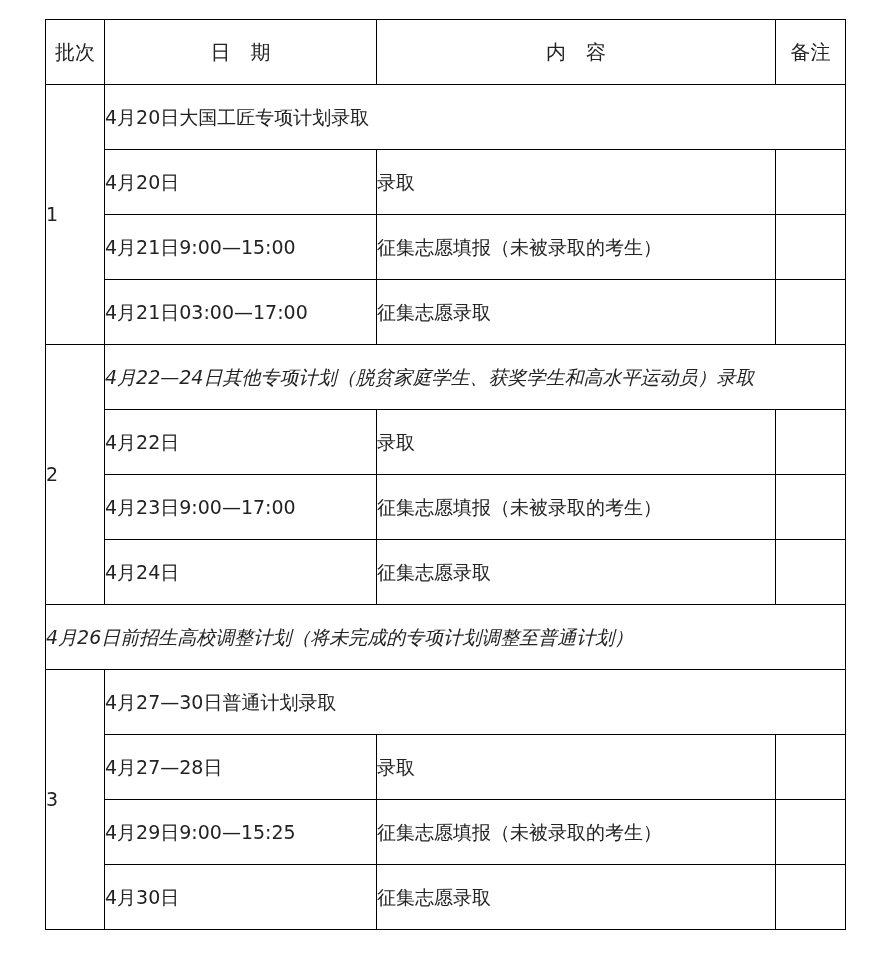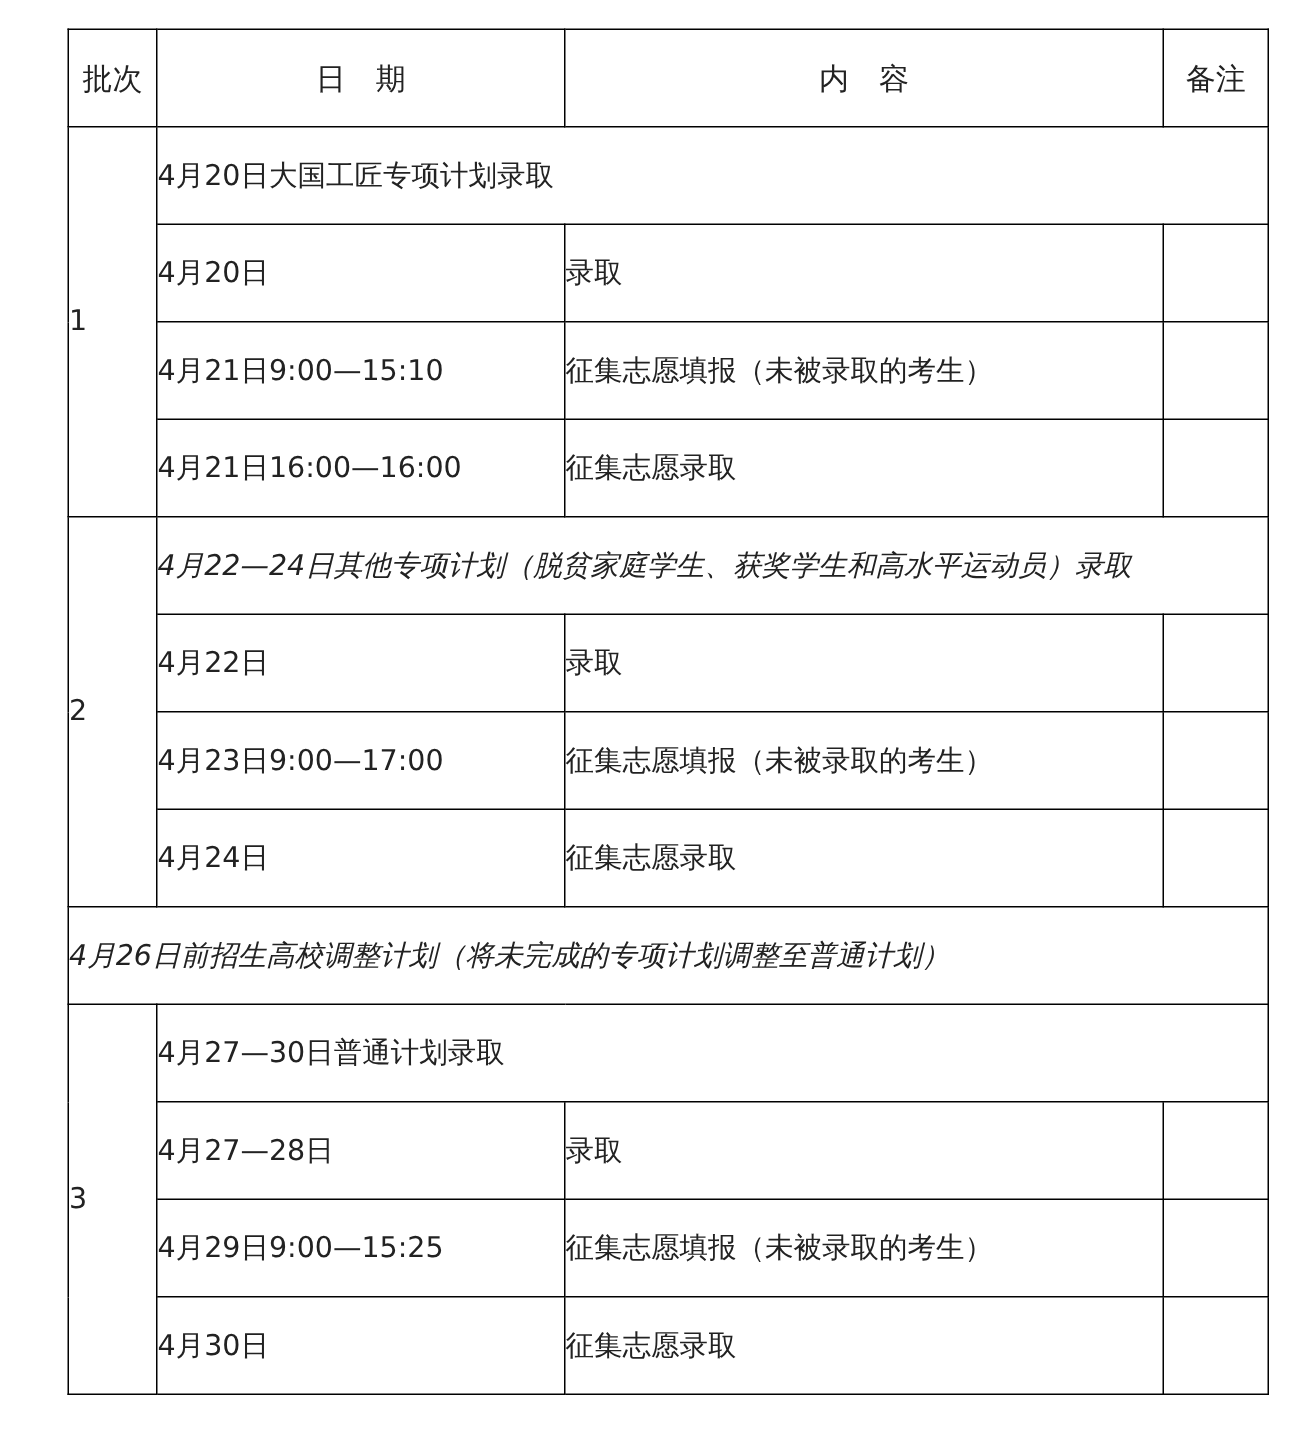--- a/index.html
+++ b/index.html
@@ -69,26 +69,26 @@
     <tr>
       <td rowspan="4" class="batch-num">1</td>
       <td colspan="3">4月20日大国工匠专项计划录取</td>
     </tr>
     <tr>
       <td>4月20日</td>
       <td>录取</td>
       <td></td>
     </tr>
     <tr>
-      <td>4月21日9:00—15:10</td>
+      <td>4月21日9:00—15:00</td>
       <td>征集志愿填报（未被录取的考生）</td>
       <td></td>
     </tr>
     <tr>
-      <td>4月21日16:00—16:00</td>
+      <td>4月21日03:00—17:00</td>
       <td>征集志愿录取</td>
       <td></td>
     </tr>
 
     <tr>
       <td rowspan="4" class="batch-num">2</td>
       <td colspan="3" class="wide-span">4月22—24日其他专项计划（脱贫家庭学生、获奖学生和高水平运动员）录取</td>
     </tr>
     <tr>
       <td>4月22日</td>

